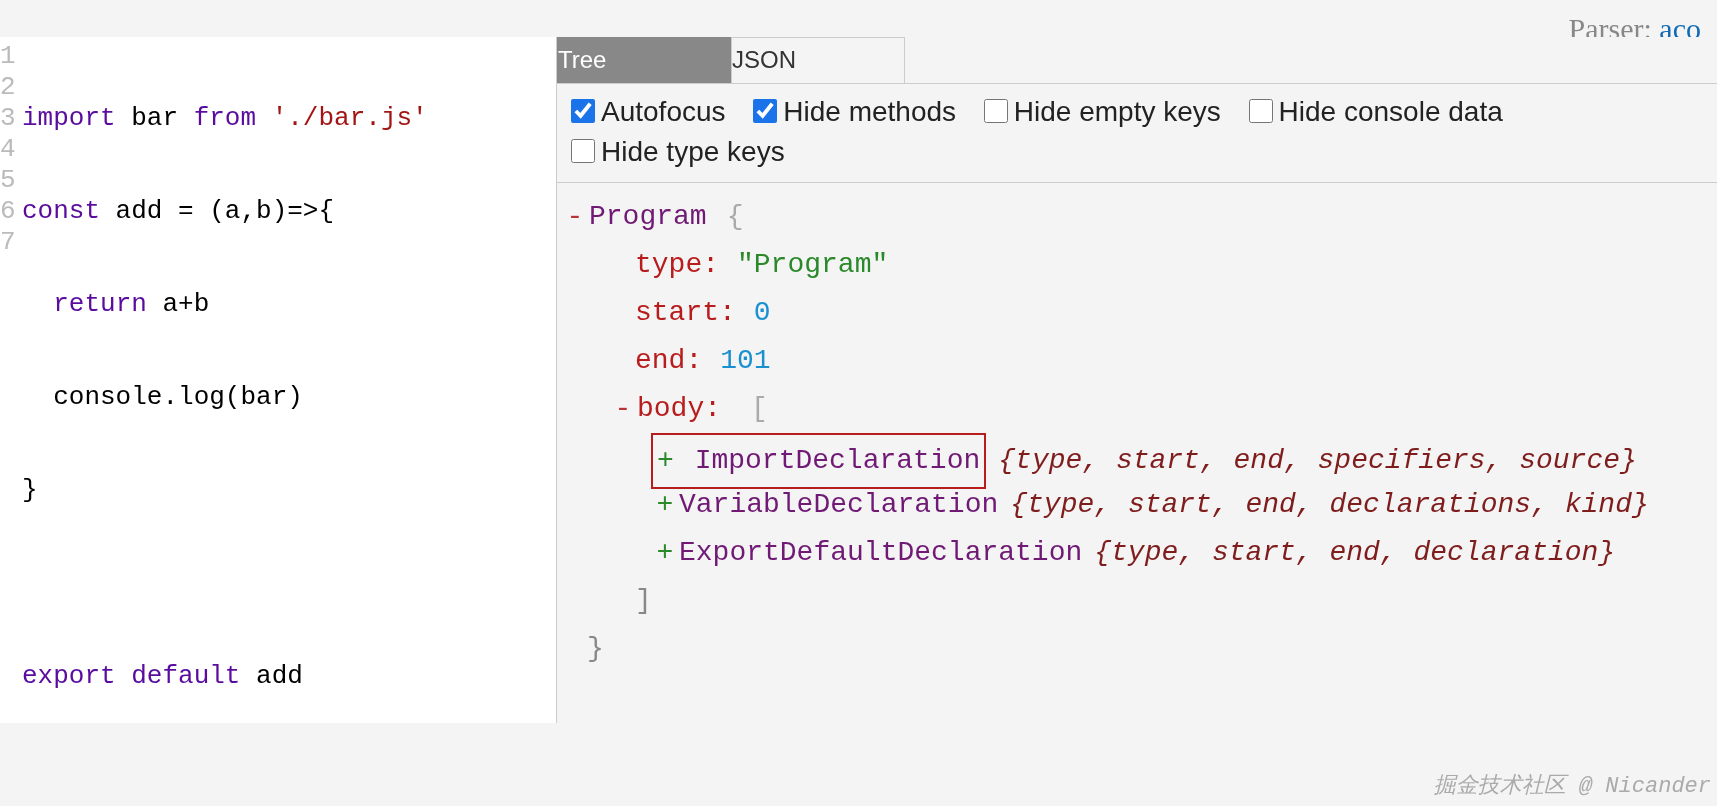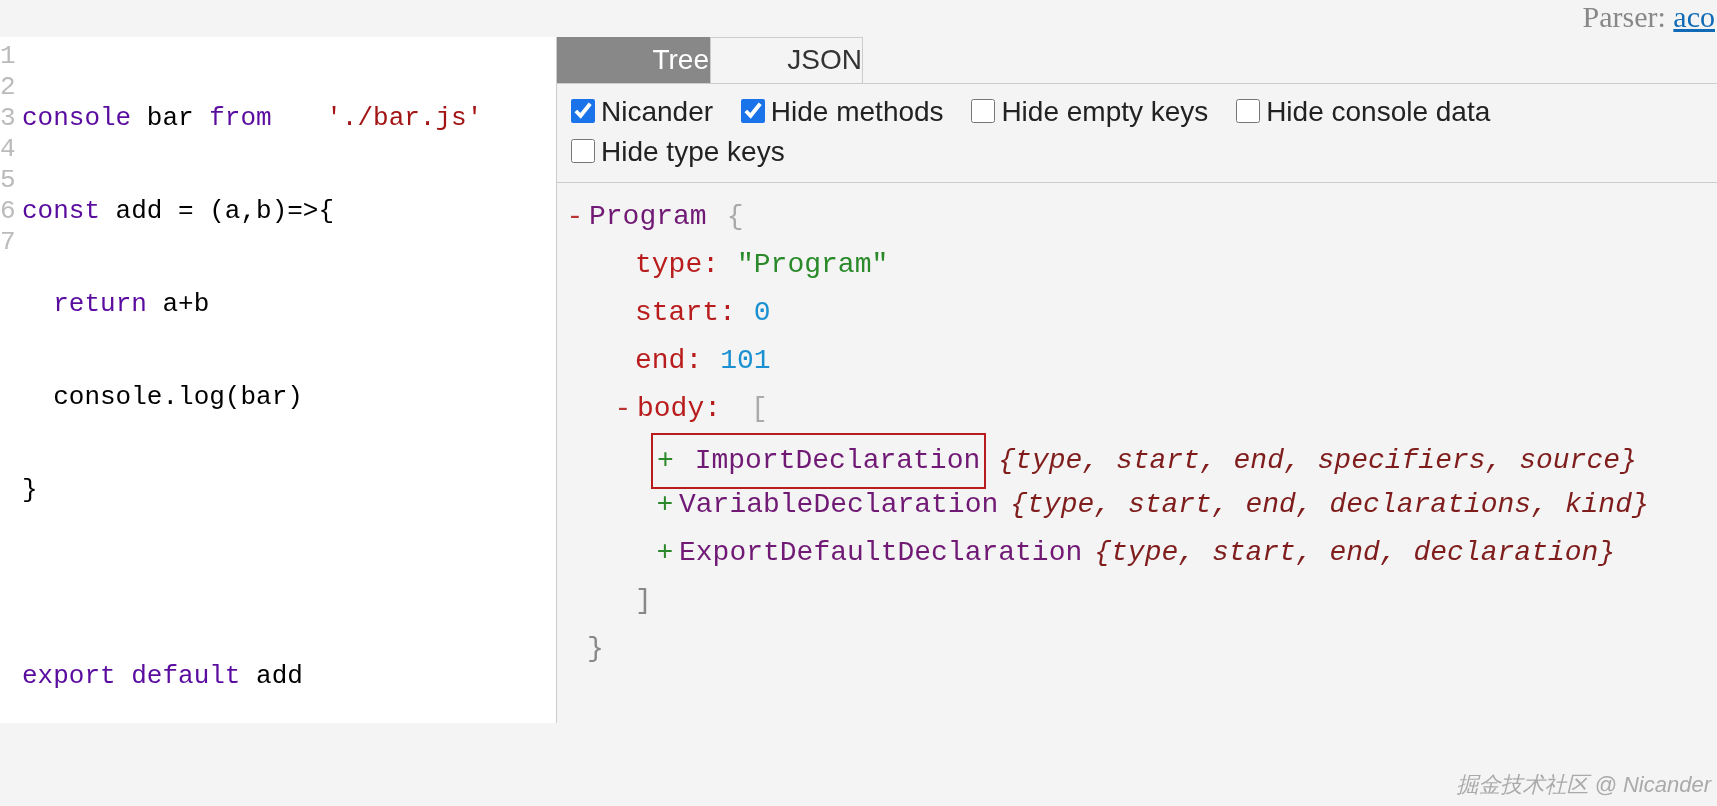--- a/index.html
+++ b/index.html
@@ -6,26 +6,26 @@
 body {
   font-family: "Courier New", monospace;
   background: #f4f4f4;
   width: 1717px;
   height: 806px;
   overflow: hidden;
   position: relative;
 }
 .topbar {
   position: absolute;
-  top: 0;
+  top: 12px;
   right: 0;
   font-size: 30px;
   color: #888;
   font-family: "Times New Roman", serif;
-  padding-right: 2px;
+  padding-right: 16px;
 }
 .topbar a { color: #106ab5; text-decoration: underline; }
 .main {
   display: flex;
   position: absolute;
   top: 37px;
   left: 0;
   right: 0;
   bottom: 0;
 }
@@ -44,39 +44,39 @@
   width: 18px;
   color: #bbb;
   text-align: right;
   padding-right: 4px;
   user-select: none;
 }
 .gutter div { height: 31px; }
 .code { padding-left: 4px; white-space: pre; }
 .code-line { height: 31px; }
 .kw { color: #5a0c9f; }
-.str { color: #a31515; padding-left: 39px; }
+.str { color: #a31515; }
 
 
 .rightpanel {
   flex: 1;
   background: #f4f4f4;
   display: flex;
   flex-direction: column;
 }
 .tabs {
   display: flex;
   height: 46px;
   background: #f4f4f4;
 }
 .tab {
-  width: 153px;
-  text-align: right;
+  width: 174px;
+  text-align: left;
   font-family: Arial, sans-serif;
-  font-size: 28px;
+  font-size: 24px;
   line-height: 43px;
   border: 1px solid #ccc;
   background: #f4f4f4;
   border-bottom: none;
   color: #333;
 }
 .tab.active { background: #888; color: #fff; border-color: #888; }
 .opts {
   border-top: 1px solid #ccc;
   padding: 8px 14px 10px 14px;
@@ -115,21 +115,21 @@
 .redbox {
   display: inline-block;
   border: 2px solid #b91c1c;
   padding: 2px 4px;
   margin-left: -4px;
 }
 .watermark {
   position: absolute;
   right: 6px;
   bottom: 6px;
-  font-family: Liberation Sans, sans-serif;
+  font-family: Liberation Mono, monospace;
   font-size: 22px;
   color: #aaa;
   font-style: italic;
   letter-spacing: 0;
 }
 </style>
 </head>
 <body>
 
 <div class="topbar">
@@ -142,37 +142,37 @@
     <div class="gutter">
       <div>1</div>
       <div>2</div>
       <div>3</div>
       <div>4</div>
       <div>5</div>
       <div>6</div>
       <div>7</div>
     </div>
     <div class="code">
-      <div class="code-line"><span class="kw">console</span><span> bar </span><span class="kw">from</span><span class="str"> './bar.js'</span></div>
+      <div class="code-line"><span class="kw">import</span><span> bar </span><span class="kw">from</span><span class="str"> './bar.js'</span></div>
       <div class="code-line"><span class="kw">const</span><span> add = (a,b)=&gt;{</span></div>
       <div class="code-line"><span>  </span><span class="kw">return</span><span> a+b</span></div>
       <div class="code-line"><span>  console.log(bar)</span></div>
       <div class="code-line"><span>}</span></div>
       <div class="code-line"><span></span></div>
       <div class="code-line"><span class="kw">export</span><span> </span><span class="kw">default</span><span> add</span></div>
     </div>
   </div>
 
   <div class="rightpanel">
     <div class="tabs">
       <div class="tab active">Tree</div>
       <div class="tab">JSON</div>
     </div>
     <div class="opts">
-      <label><input type="checkbox" checked="" style=""><span>Nicander</span></label>
+      <label><input type="checkbox" checked="" style=""><span>Autofocus</span></label>
       <label><input type="checkbox" checked="" style=""><span>Hide methods</span></label>
       <label><input type="checkbox" style=""><span>Hide empty keys</span></label>
       <label><input type="checkbox" style=""><span>Hide console data</span></label>
       <br>
       <label><input type="checkbox" style=""><span>Hide type keys</span></label>
     </div>
 
     <div class="tree">
       <div class="row">
         <span class="tog">-</span>

